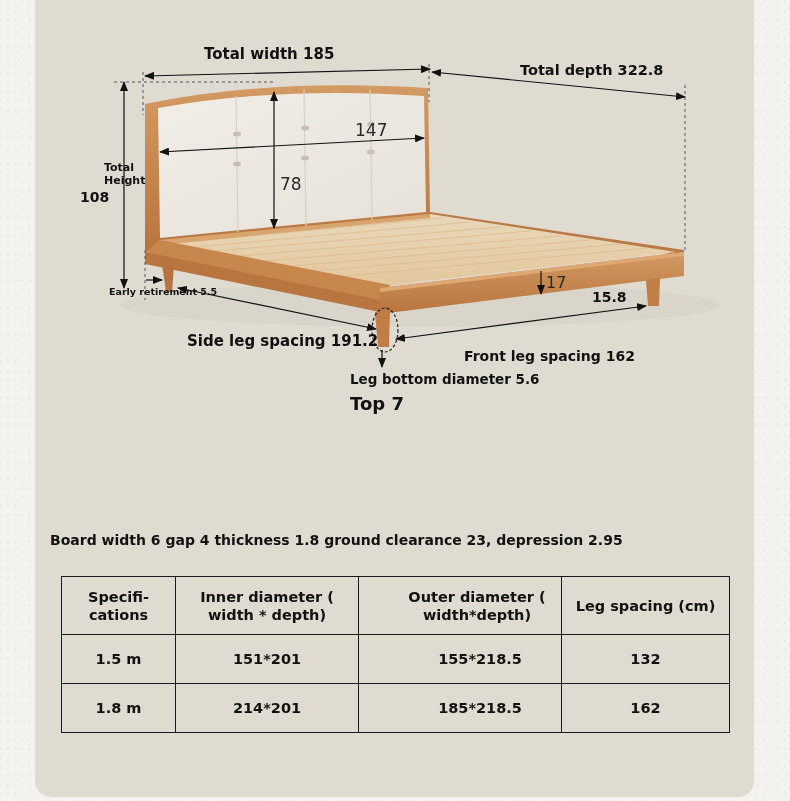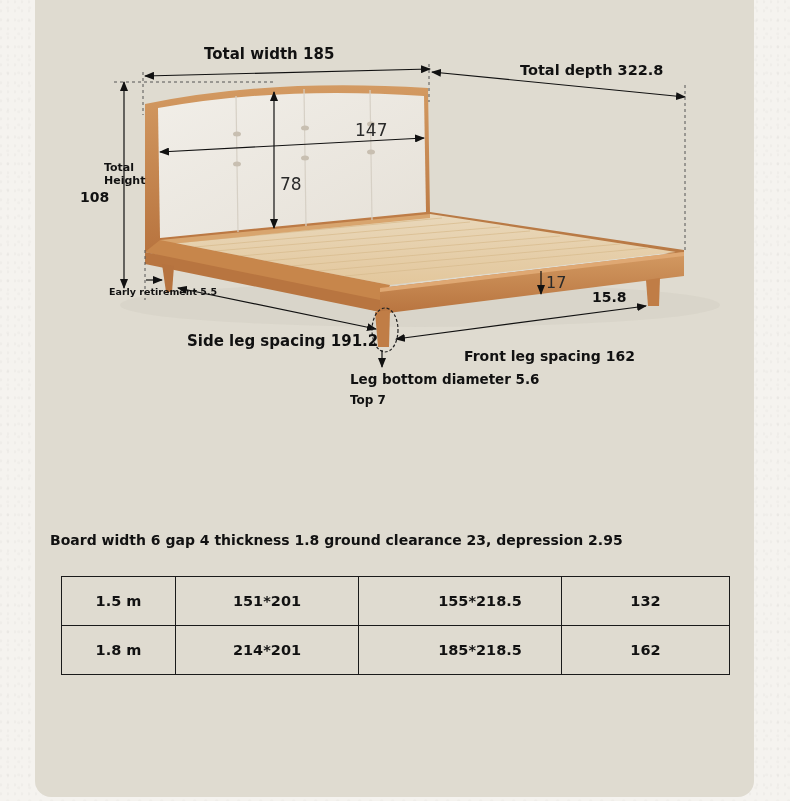--- a/index.html
+++ b/index.html
@@ -29,21 +29,21 @@
     .lbl-total-height-1 { left:80px; top:161px; font-size:11px; line-height:13px;margin-left:24px; }
     .lbl-total-height-val { left:80px; top:189px; font-size:14px; }
     .lbl-182 { left:355px; top:120px; font-size:17px; font-weight:normal; color:#2a2a2a; }
     .lbl-78 { left:280px; top:174px; font-size:17px; font-weight:normal; color:#2a2a2a; }
     .lbl-12 { left:546px; top:273px; font-size:16px; font-weight:normal; color:#2a2a2a; }
     .lbl-early { left:109px; top:286px; font-size:9.5px; }
     .lbl-158 { left:592px; top:289px; font-size:14px; }
     .lbl-side-leg { left:187px; top:332px; font-size:15px; }
     .lbl-front-leg { left:464px; top:348px; font-size:14px; }
     .lbl-leg-bottom { left:350px; top:371px; font-size:13.5px; }
-    .lbl-top { left:350px; top:393px; font-size:12px; }
+    .lbl-top { left:350px; top:393px; font-size:18px; }
     .spec-line { position:absolute; left:50px; top:532px; font-size:14px; font-weight:bold; white-space:nowrap; }
 
     table.spec {
       position:absolute; left:61px; top:576px;
       border-collapse:collapse; font-weight:bold; font-size:14.5px;
     }
     table.spec td, table.spec th {
       border:1.3px solid #1a1a1a; text-align:center; padding:0;
       font-weight:bold; color:#111;
     }
@@ -175,20 +175,37 @@
 <div class="label lbl-158">15.8</div>
 <div class="label lbl-side-leg">Side leg spacing 191.2</div>
 <div class="label lbl-front-leg">Front leg spacing 162</div>
 <div class="label lbl-leg-bottom">Leg bottom diameter 5.6</div>
 <div class="label lbl-top">Top 7</div>
 
 <div class="spec-line">Board width 6 gap 4 thickness 1.8 ground clearance 23, depression 2.95</div>
 
 <table class="spec">
   <tbody>
+      <tr>
+    <th class="c1">
+      <div>Specifi-</div>
+      <div>cations</div>
+    </th>
+    <th class="c2">
+      <div>Inner diameter (</div>
+      <div>width * depth)</div>
+    </th>
+    <th class="c3">
+      <div>Outer diameter (</div>
+      <div>width*depth)</div>
+    </th>
+    <th class="c4">
+      <div>Leg spacing (cm)</div>
+    </th>
+  </tr>
   <tr>
     <td class="c1">1.5 m</td>
     <td class="c2">151*201</td>
     <td class="c3">155*218.5</td>
     <td class="c4">132</td>
   </tr>
   <tr>
     <td class="c1">1.8 m</td>
     <td class="c2 nobreak-left">214*201</td>
     <td class="c3">185*218.5</td>

